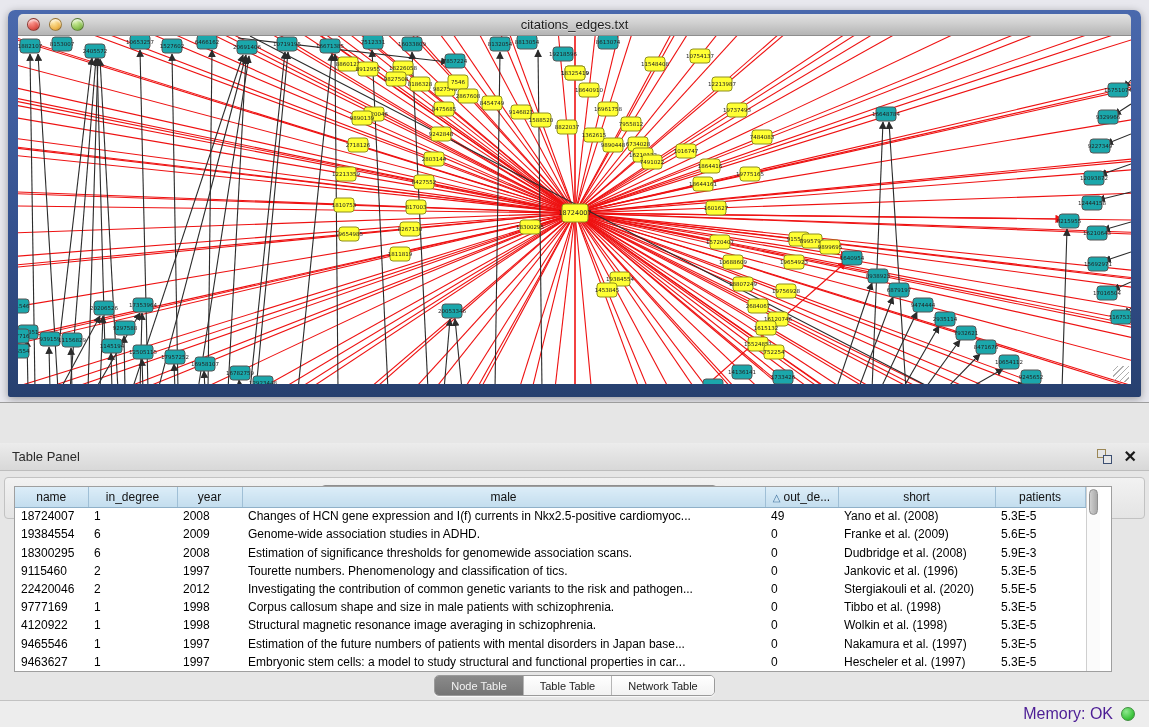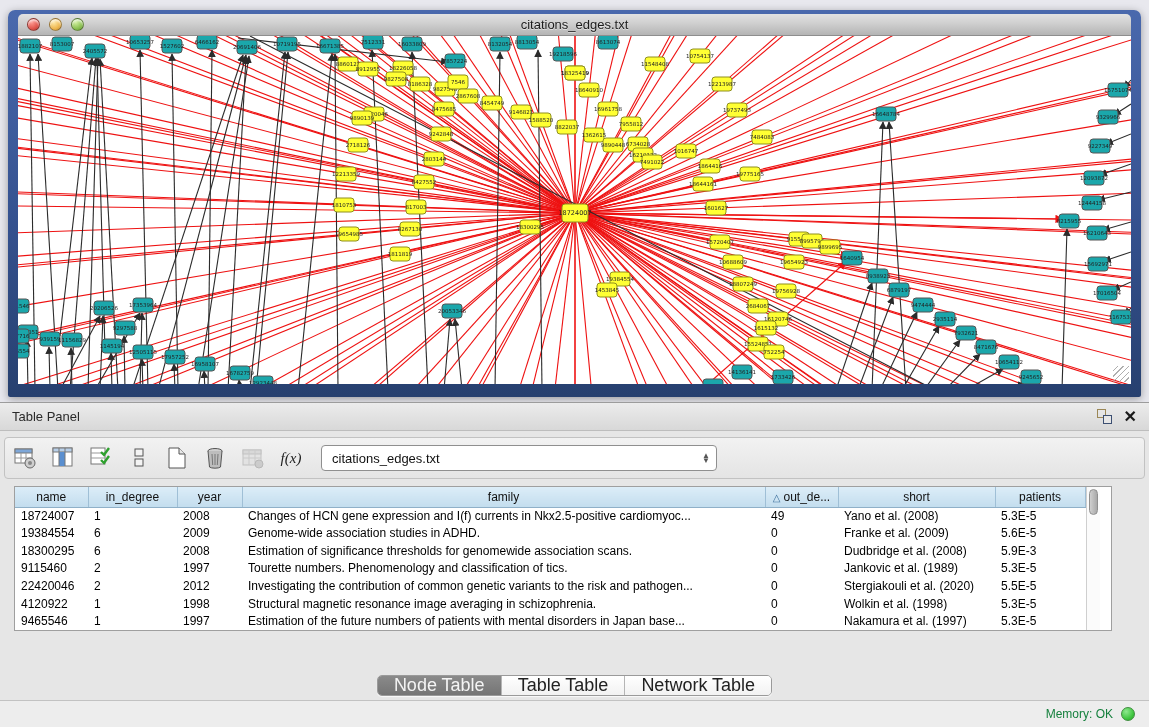--- a/index.html
+++ b/index.html
@@ -22,62 +22,62 @@
   .light.yellow { background:radial-gradient(circle at 35% 30%, #ffe9a8, #efb74f 60%, #b8832a); }
   .light.green { background:radial-gradient(circle at 35% 30%, #d2f0a0, #8cc152 60%, #5d8f2e); }
   .canvas-wrap { position:relative; width:1113px; height:348px; background:#ffffff; overflow:hidden; }
   .resize-grip { position:absolute; right:2px; bottom:2px; width:16px; height:16px;
     background:repeating-linear-gradient(135deg, transparent 0 3px, #9a9a9a 3px 4px); opacity:.8; }
 
   
   .table-panel { position:absolute; left:0; top:402px; width:1149px; height:298px; background:#e6e6e6;
     border-top:1px solid #9c9c9c; }
   .panel-titlebar { height:28px; background:linear-gradient(180deg,#ececec,#d8d8d8);
-    border-bottom:1px solid #bdbdbd; display:flex; align-items:center; padding:0 12px; }
+    border-bottom:1px solid #bdbdbd; display:flex; align-items:center; padding:0 12px;margin-top:40px; }
   .panel-title { font-size:13px; color:#2a2a2a; }
   .panel-title-icons { margin-left:auto; display:flex; align-items:center; gap:12px; }
   .float-icon { position:relative; width:15px; height:15px; }
   .float-icon .sq1 { position:absolute; left:0; top:0; width:9px; height:9px; border:1.5px solid #9b8756; }
   .float-icon .sq2 { position:absolute; right:0; bottom:0; width:9px; height:9px; border:1.5px solid #3c4f72; background:#e6e6e6; }
   .close-x { font-size:16px; font-weight:bold; color:#1a1a1a; line-height:14px; cursor:default; }
 
   .toolbar { margin:6px 4px 0 4px; height:42px; border:1px solid #c2c2c2; border-radius:4px;
     background:linear-gradient(180deg,#f2f2f2,#e4e4e4); display:flex; align-items:center; padding:0 8px; gap:14px; }
   .tb-icon { width:24px; height:24px; display:flex; align-items:center; justify-content:center; }
   .fx-label { font-style:italic; font-family:"Liberation Serif", serif; font-size:15px; color:#222; }
   .combo { width:396px; height:26px; background:#fff; border:1px solid #8f8f8f; border-radius:4px;
     display:flex; align-items:center; padding:0 6px 0 10px; margin-left:4px; }
   .combo-value { font-size:13px; color:#111; flex:1; }
   .combo-steppers { display:flex; flex-direction:column; align-items:center; line-height:5px; color:#555; font-size:8px; }
 
-  .table-wrap { position:absolute; left:14px; top:83px; width:1098px; height:145px;
+  .table-wrap { position:absolute; left:14px; top:83px; width:1098px; height:186px;
     border:1px solid #9f9f9f; background:#fff; display:flex; }
   table.grid { border-collapse:collapse; table-layout:fixed; width:1070px; }
   table.grid th { height:20px; font-size:12px; font-weight:normal; color:#111; text-align:center;
     background:linear-gradient(180deg,#dcedf8,#c3ddee); border-right:1px solid #9fbfd6; border-bottom:1px solid #8fb0c8; }
   table.grid td { height:16.4px; font-size:12px; color:#000; padding:0 4px 0 6px; white-space:nowrap;
     overflow:hidden; }
   td.c-title { padding-left:30px; }
   td.c-short { padding-left:12px; }
   .sort-tri { color:#3f719c; font-size:10px; margin-right:3px; }
   .vscroll { width:14px; background:#fbfbfb; border-left:1px solid #cfcfcf; position:relative; }
   .vscroll .thumb { position:absolute; left:2px; top:2px; width:9px; height:26px; background:linear-gradient(90deg,#cfcfcf,#a8a8a8);
     border:1px solid #8f8f8f; border-radius:5px; }
 
   .tab-row { position:absolute; left:0; top:272px; width:1149px; display:flex; justify-content:center; }
   .seg { display:flex; border:1px solid #9a9a9a; border-radius:5px; overflow:hidden; height:21px;
     box-shadow:0 1px 1px rgba(255,255,255,.8); }
-  .seg-btn { padding:0 16px; font-size:18px; display:flex; align-items:center; background:linear-gradient(180deg,#ffffff,#f2f2f2);
+  .seg-btn { padding:0 16px; font-size:11px; display:flex; align-items:center; background:linear-gradient(180deg,#ffffff,#f2f2f2);
     color:#222; border-right:1px solid #b5b5b5; }
   .seg-btn:last-child { border-right:none; }
   .seg-btn.active { background:linear-gradient(180deg,#8a8a8a,#757575); color:#f4f4f4; }
 
   .statusbar { position:absolute; left:0; top:700px; width:1149px; height:27px; background:#ededed;
     border-top:1px solid #c2c2c2; display:flex; align-items:center; justify-content:flex-end; padding:0 14px; gap:8px; }
-  .status-text { font-size:12px; color:#15803d; }
+  .status-text { font-size:16px; color:#4c1d95; }
   .mem-dot { width:14px; height:14px; border-radius:50%; border:1px solid #3f8f3f;
     background:radial-gradient(circle at 35% 30%, #8fe88f, #3dc43d 65%, #2b9b2b); }
 </style>
 </head>
 <body>
 
 <div class="net-window">
   <div class="titlebar">
     <div class="lights">
       <div class="light red"></div>
@@ -802,21 +802,21 @@
           <col style="width:523px">
         <col style="width:73px">
           <col style="width:157px">
           <col style="width:90px">
       </colgroup>
       <thead>
           <tr id="head-row">
             <th>name</th>
             <th>in_degree</th>
             <th>year</th>
-            <th>family</th>
+            <th>male</th>
             <th><span class="sort-tri">△</span>out_de...</th>
             <th>short</th>
             <th>patients</th>
           </tr>
         </thead>
       <tbody id="body-rows">
           <tr>
             <td>18724007</td>
             <td>1</td>
             <td>2008</td>
@@ -842,50 +842,68 @@
             <td>0</td>
             <td class="c-short">Dudbridge et al. (2008)</td>
             <td>5.9E-3</td>
           </tr>
           <tr>
             <td>9115460</td>
             <td>2</td>
             <td>1997</td>
             <td class="c-title">Tourette numbers. Phenomenology and classification of tics.</td>
             <td>0</td>
-            <td class="c-short">Jankovic et al. (1989)</td>
+            <td class="c-short">Jankovic et al. (1996)</td>
             <td>5.3E-5</td>
           </tr>
           <tr>
             <td>22420046</td>
             <td>2</td>
             <td>2012</td>
             <td class="c-title">Investigating the contribution of common genetic variants to the risk and pathogen...</td>
             <td>0</td>
             <td class="c-short">Stergiakouli et al. (2020)</td>
             <td>5.5E-5</td>
+          </tr>
+          <tr>
+            <td>9777169</td>
+            <td>1</td>
+            <td>1998</td>
+            <td class="c-title">Corpus callosum shape and size in male patients with schizophrenia.</td>
+            <td>0</td>
+            <td class="c-short">Tibbo et al. (1998)</td>
+            <td>5.3E-5</td>
           </tr>
           <tr>
             <td>4120922</td>
             <td>1</td>
             <td>1998</td>
             <td class="c-title">Structural magnetic resonance image averaging in schizophrenia.</td>
             <td>0</td>
             <td class="c-short">Wolkin et al. (1998)</td>
             <td>5.3E-5</td>
           </tr>
           <tr>
             <td>9465546</td>
             <td>1</td>
             <td>1997</td>
             <td class="c-title">Estimation of the future numbers of patients with mental disorders in Japan base...</td>
             <td>0</td>
             <td class="c-short">Nakamura et al. (1997)</td>
             <td>5.3E-5</td>
           </tr>
+          <tr>
+            <td>9463627</td>
+            <td>1</td>
+            <td>1997</td>
+            <td class="c-title">Embryonic stem cells: a model to study structural and functional properties in car...</td>
+            <td>0</td>
+            <td class="c-short">Hescheler et al. (1997)</td>
+            <td>5.3E-5</td>
+          </tr>
         </tbody>
     </table>
     <div class="vscroll">
       <div class="thumb"></div>
     </div>
   </div>
 
   <div class="tab-row">
     <div class="seg" id="tab-seg">
         <div class="seg-btn active">Node Table</div>

